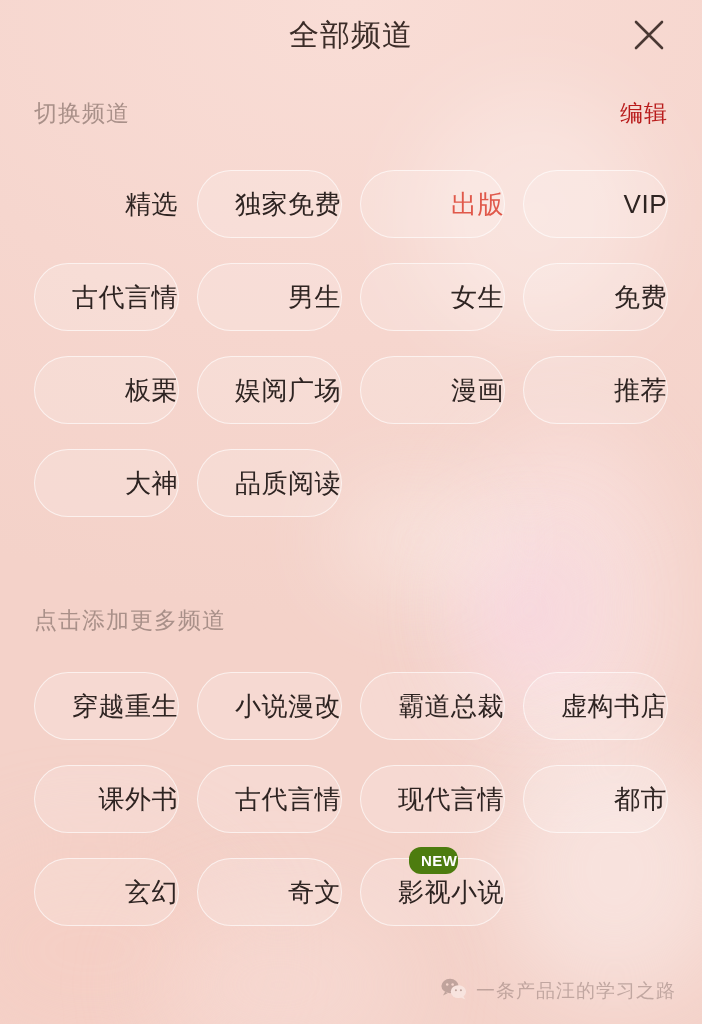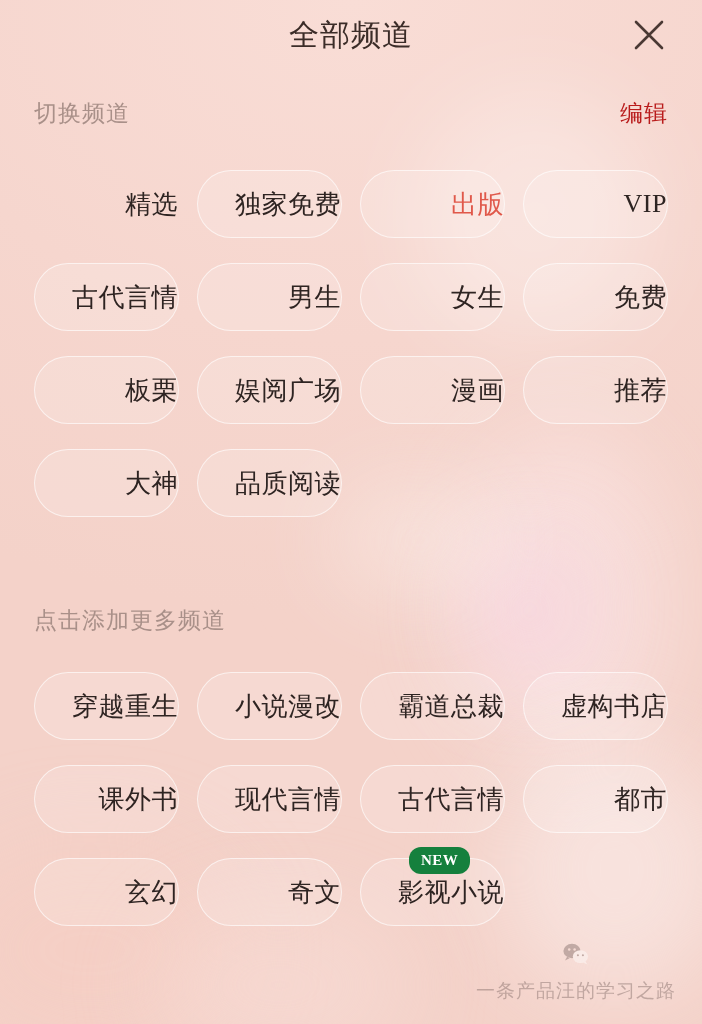--- a/index.html
+++ b/index.html
@@ -44,21 +44,20 @@
   .blob-e { left: -60px; top: 840px; width: 300px; height: 220px; background: rgba(246,205,194,0.45); }
   .blob-f { left: 150px; top: 905px; width: 260px; height: 160px; background: rgba(250,226,220,0.40); }
   .blob-g { left: 330px; top: 480px; width: 180px; height: 120px; background: rgba(255,252,250,0.35); }
 
   
   .page {
     position: relative;
     z-index: 1;
     width: 702px;
     height: 1024px;
-    font-family: Liberation Serif, serif;
   }
 
   
   .header {
     position: relative;
     height: 70px;
     display: flex;
     align-items: center;
     justify-content: center;
   }
@@ -136,46 +135,45 @@
     background: transparent;
   }
   
   .chip.is-selected .chip-label { color: #e0584a; }
 
   
   .new-badge {
     position: absolute;
     left: 48px;
     top: -12px;
-    background: #15803d;
+    background: #4d7c0f;
     color: #ffffff;
     font-size: 15px;
     font-weight: bold;
     letter-spacing: 0.5px;
     line-height: 1;
-    padding: 6px 12px 6px 12px;
+    padding: 6px 0 6px 12px;
     border-radius: 12px;
     z-index: 2;
   }
 
   
   #section-switch { margin-top: 28px; }
   #section-add    { margin-top: 88px; }
 
   
   .watermark {
     position: absolute;
     right: 26px;
     bottom: 20px;
     display: flex;
     align-items: center;
     gap: 9px;
     opacity: 0.42;
     z-index: 3;
-    flex-direction: column;
   }
   .watermark-text {
     font-size: 19px;
     color: #7a6460;
     letter-spacing: 1px;
     white-space: nowrap;
   }
   .wechat-icon { display: block; }
 </style>
 </head>
@@ -270,24 +268,24 @@
         <div class="chip">
           <span class="chip-label">霸道总裁</span>
         </div>
         <div class="chip">
           <span class="chip-label">虚构书店</span>
         </div>
         <div class="chip">
           <span class="chip-label">课外书</span>
         </div>
         <div class="chip">
+          <span class="chip-label">古代言情</span>
+        </div>
+        <div class="chip">
           <span class="chip-label">现代言情</span>
-        </div>
-        <div class="chip">
-          <span class="chip-label">古代言情</span>
         </div>
         <div class="chip">
           <span class="chip-label">都市</span>
         </div>
         <div class="chip">
           <span class="chip-label">玄幻</span>
         </div>
         <div class="chip">
           <span class="chip-label">奇文</span>
         </div>

